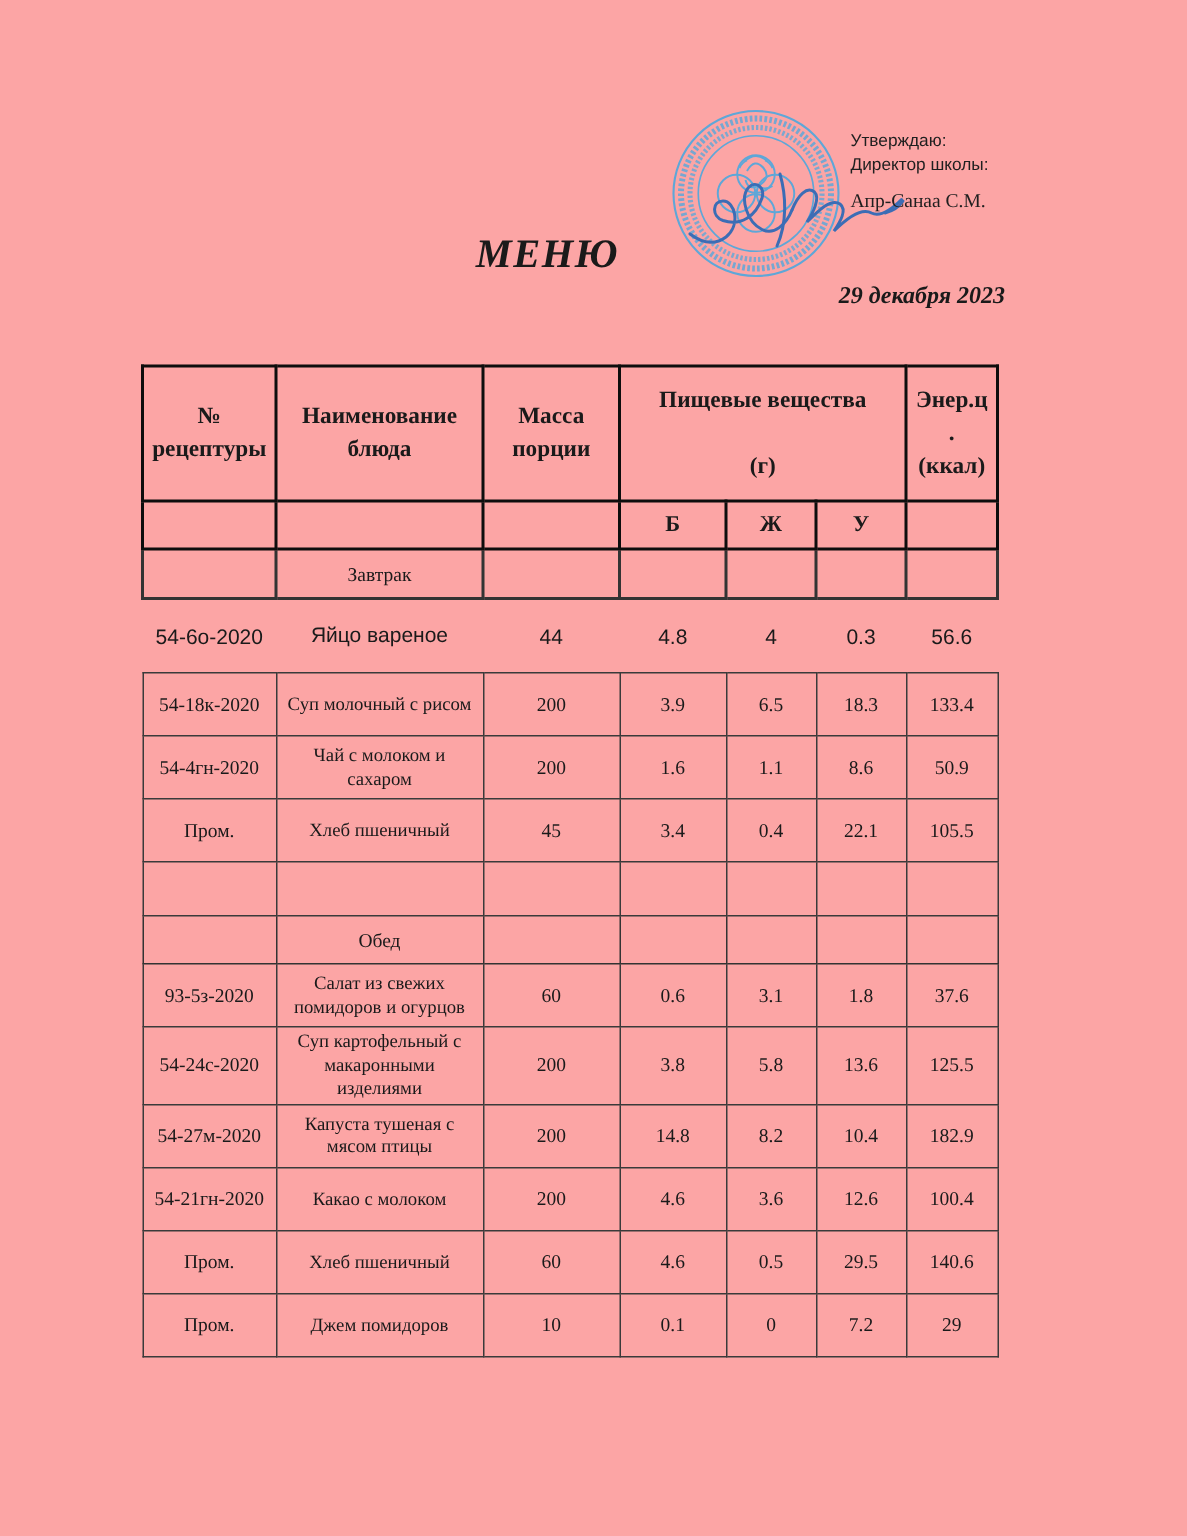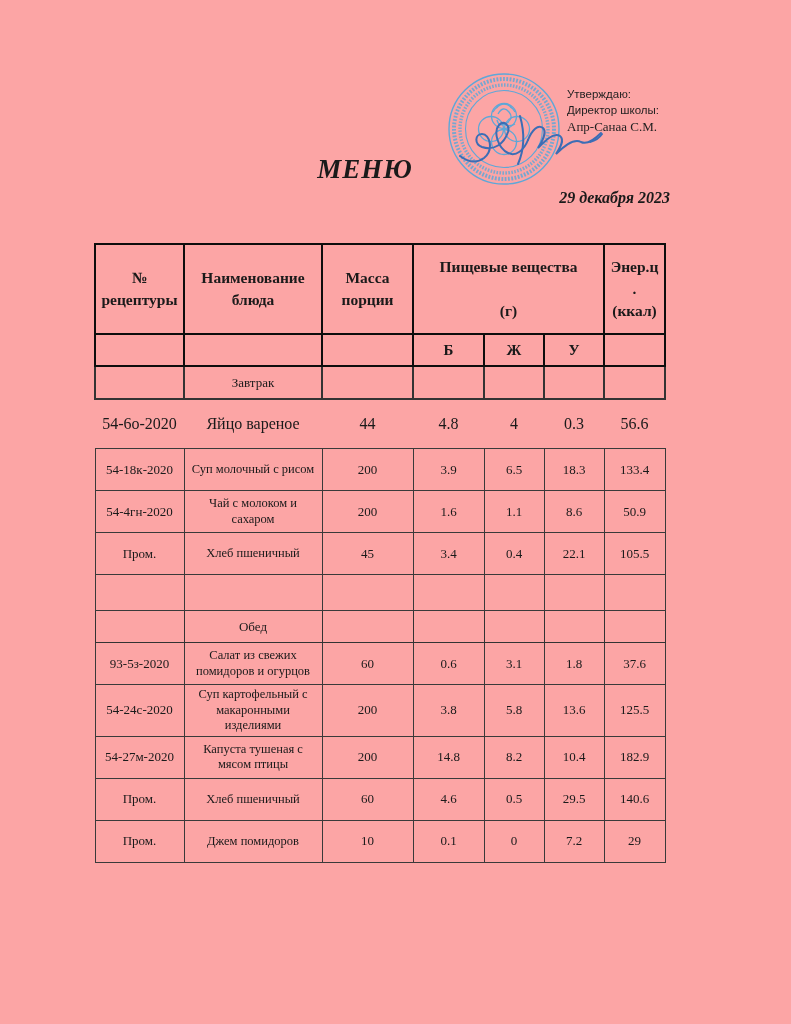--- a/index.html
+++ b/index.html
@@ -4,42 +4,42 @@
 <style>
   html,body{margin:0;padding:0;background:#ffffff;}
   body{width:791px;height:1024px;position:relative;overflow:hidden;
        font-family:"Liberation Serif", serif;color:#1a1a1a;}
   .page{position:absolute;inset:0;background:#fca5a5;}
 
   
   .stamp-wrap{position:absolute;left:444px;top:70px;width:164px;height:122px;pointer-events:none;}
   .approval{position:absolute;left:567px;top:86px;width:160px;line-height:16px;}
   .approval .l-sans{font-family:"Liberation Sans", sans-serif;font-size:11.5px;color:#1f1f1f;}
-  .approval .l-serif{font-size:13px;color:#1f1f1f;margin-top:1px;}
+  .approval .l-serif{font-size:13px;color:#1f1f1f;margin-top:8px;}
 
   
   .title-block{position:absolute;left:60px;top:154px;width:610px;text-align:center;font-style:italic;}
   .doc-title{font-size:27px;font-weight:bold;letter-spacing:1px;}
   .doc-date{font-size:16px;font-weight:bold;margin-top:4px;text-align:right;}
 
   
   .menu-table{position:absolute;left:94px;top:243px;width:570px;border-collapse:collapse;
               table-layout:fixed;font-size:13px;}
   .menu-table td,.menu-table th{padding:2px 3px;text-align:center;vertical-align:middle;
               overflow:hidden;font-weight:normal;}
   .hdr th{border:2px solid #0d0d0d;font-weight:bold;font-size:15.5px;line-height:1.4;
           white-space:pre-line;height:84px;}
   .hdr-sub td{border:2px solid #0d0d0d;font-weight:bold;font-size:15px;height:26px;}
   .row-section td{border:1px solid #333;height:27px;}
   .row-section.thick td{border-width:2px;border-radius:9px;}
   .section-label{font-weight:bold;font-size:13px;}
   .row-item td{border:1px solid #3a3a3a;height:37px;}
   .row-item .c-dish{font-size:12.5px;line-height:1.25;}
-  .row-item.plain td{border:none;height:44px;font-family:Liberation Serif, serif;
-                     font-size:16px;}
+  .row-item.plain td{border:none;height:44px;font-family:Liberation Sans, sans-serif;
+                     font-size:14px;}
   .row-empty td{border:1px solid #3a3a3a;height:31px;}
 </style>
 </head>
 <body>
 
 <div class="page">
 
   <div class="stamp-wrap">
     <svg width="164" height="122" viewBox="0 0 164 122">
       <g fill="none" stroke="#5ea7d8">
@@ -196,20 +196,29 @@
         <tr class="row-item">
           <td class="c-recipe">54-27м-2020</td>
           <td class="c-dish">Капуста тушеная с мясом птицы</td>
           <td class="c-mass">200</td>
           <td class="c-b">14.8</td>
           <td class="c-zh">8.2</td>
           <td class="c-u">10.4</td>
           <td class="c-kcal">182.9</td>
         </tr>
         <tr class="row-item">
+          <td class="c-recipe">54-21гн-2020</td>
+          <td class="c-dish">Какао с молоком</td>
+          <td class="c-mass">200</td>
+          <td class="c-b">4.6</td>
+          <td class="c-zh">3.6</td>
+          <td class="c-u">12.6</td>
+          <td class="c-kcal">100.4</td>
+        </tr>
+        <tr class="row-item">
           <td class="c-recipe">Пром.</td>
           <td class="c-dish">Хлеб пшеничный</td>
           <td class="c-mass">60</td>
           <td class="c-b">4.6</td>
           <td class="c-zh">0.5</td>
           <td class="c-u">29.5</td>
           <td class="c-kcal">140.6</td>
         </tr>
         <tr class="row-item">
           <td class="c-recipe">Пром.</td>

